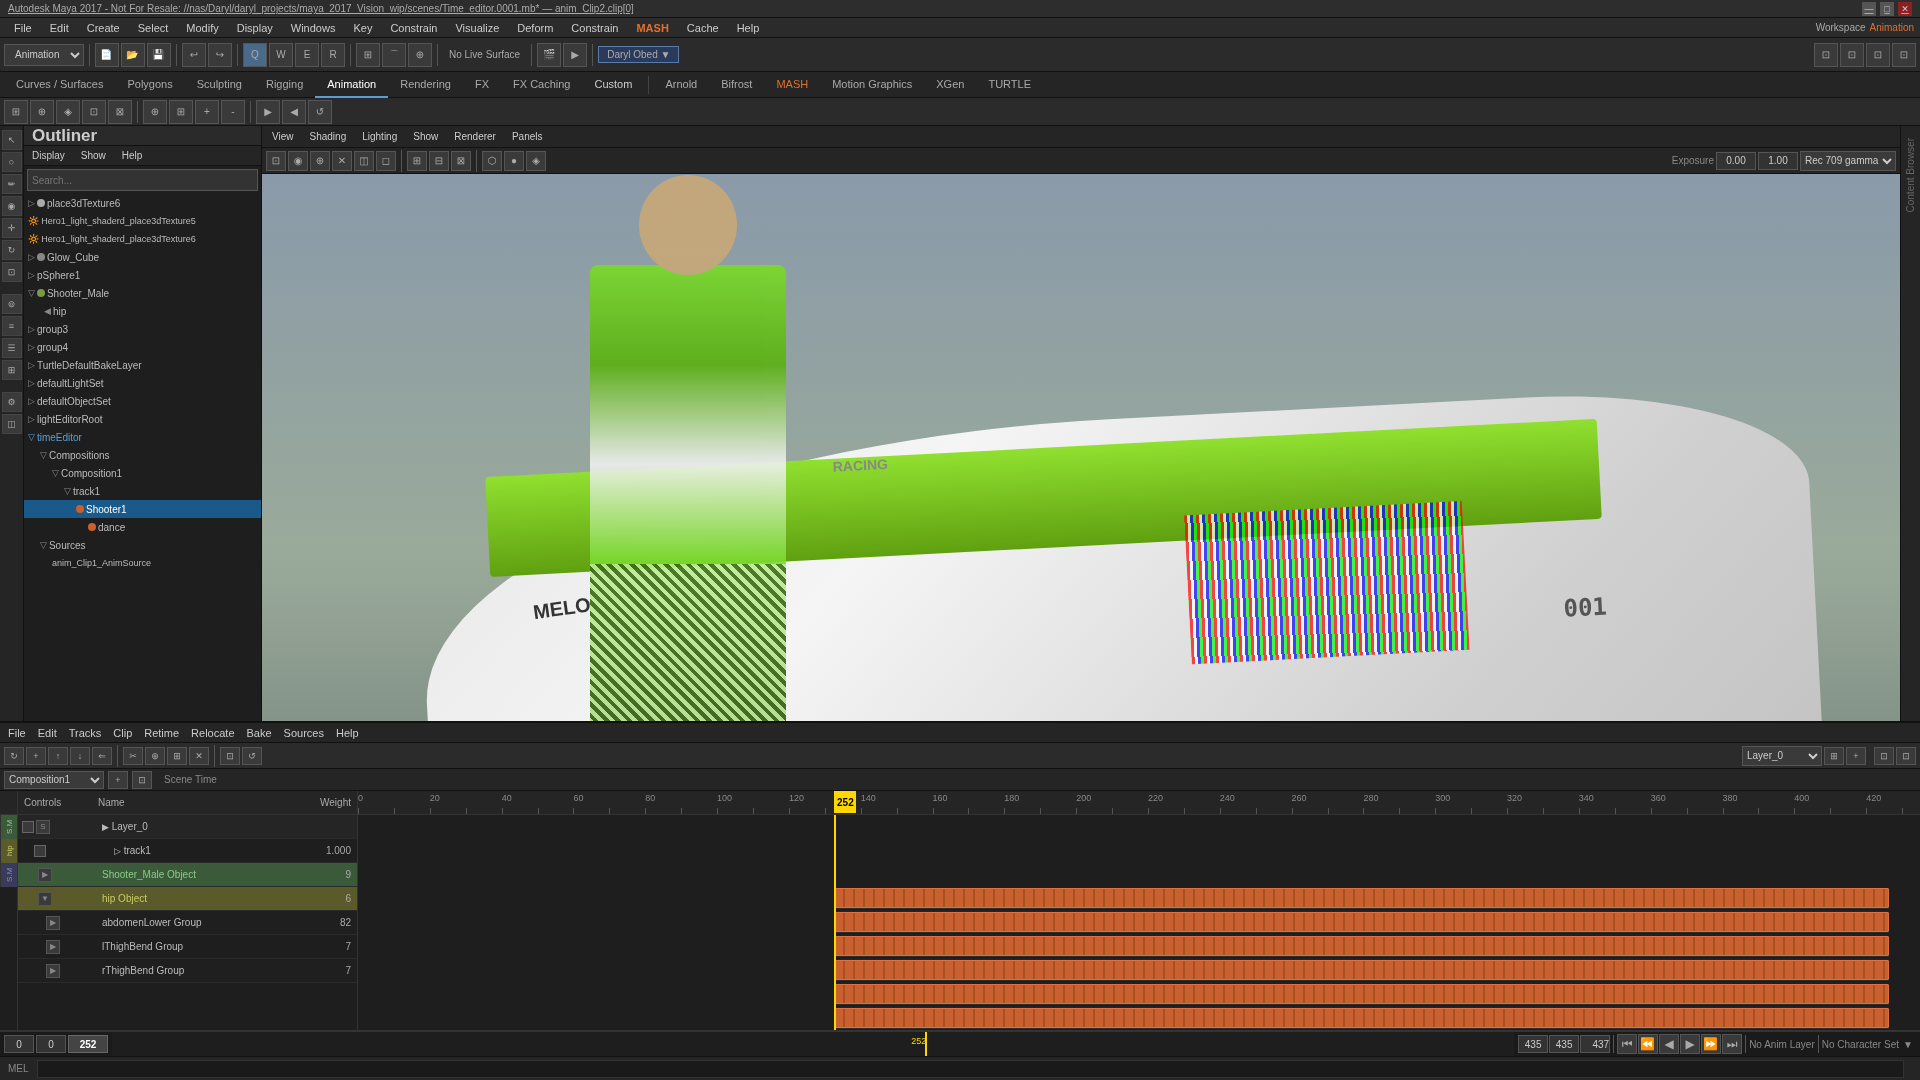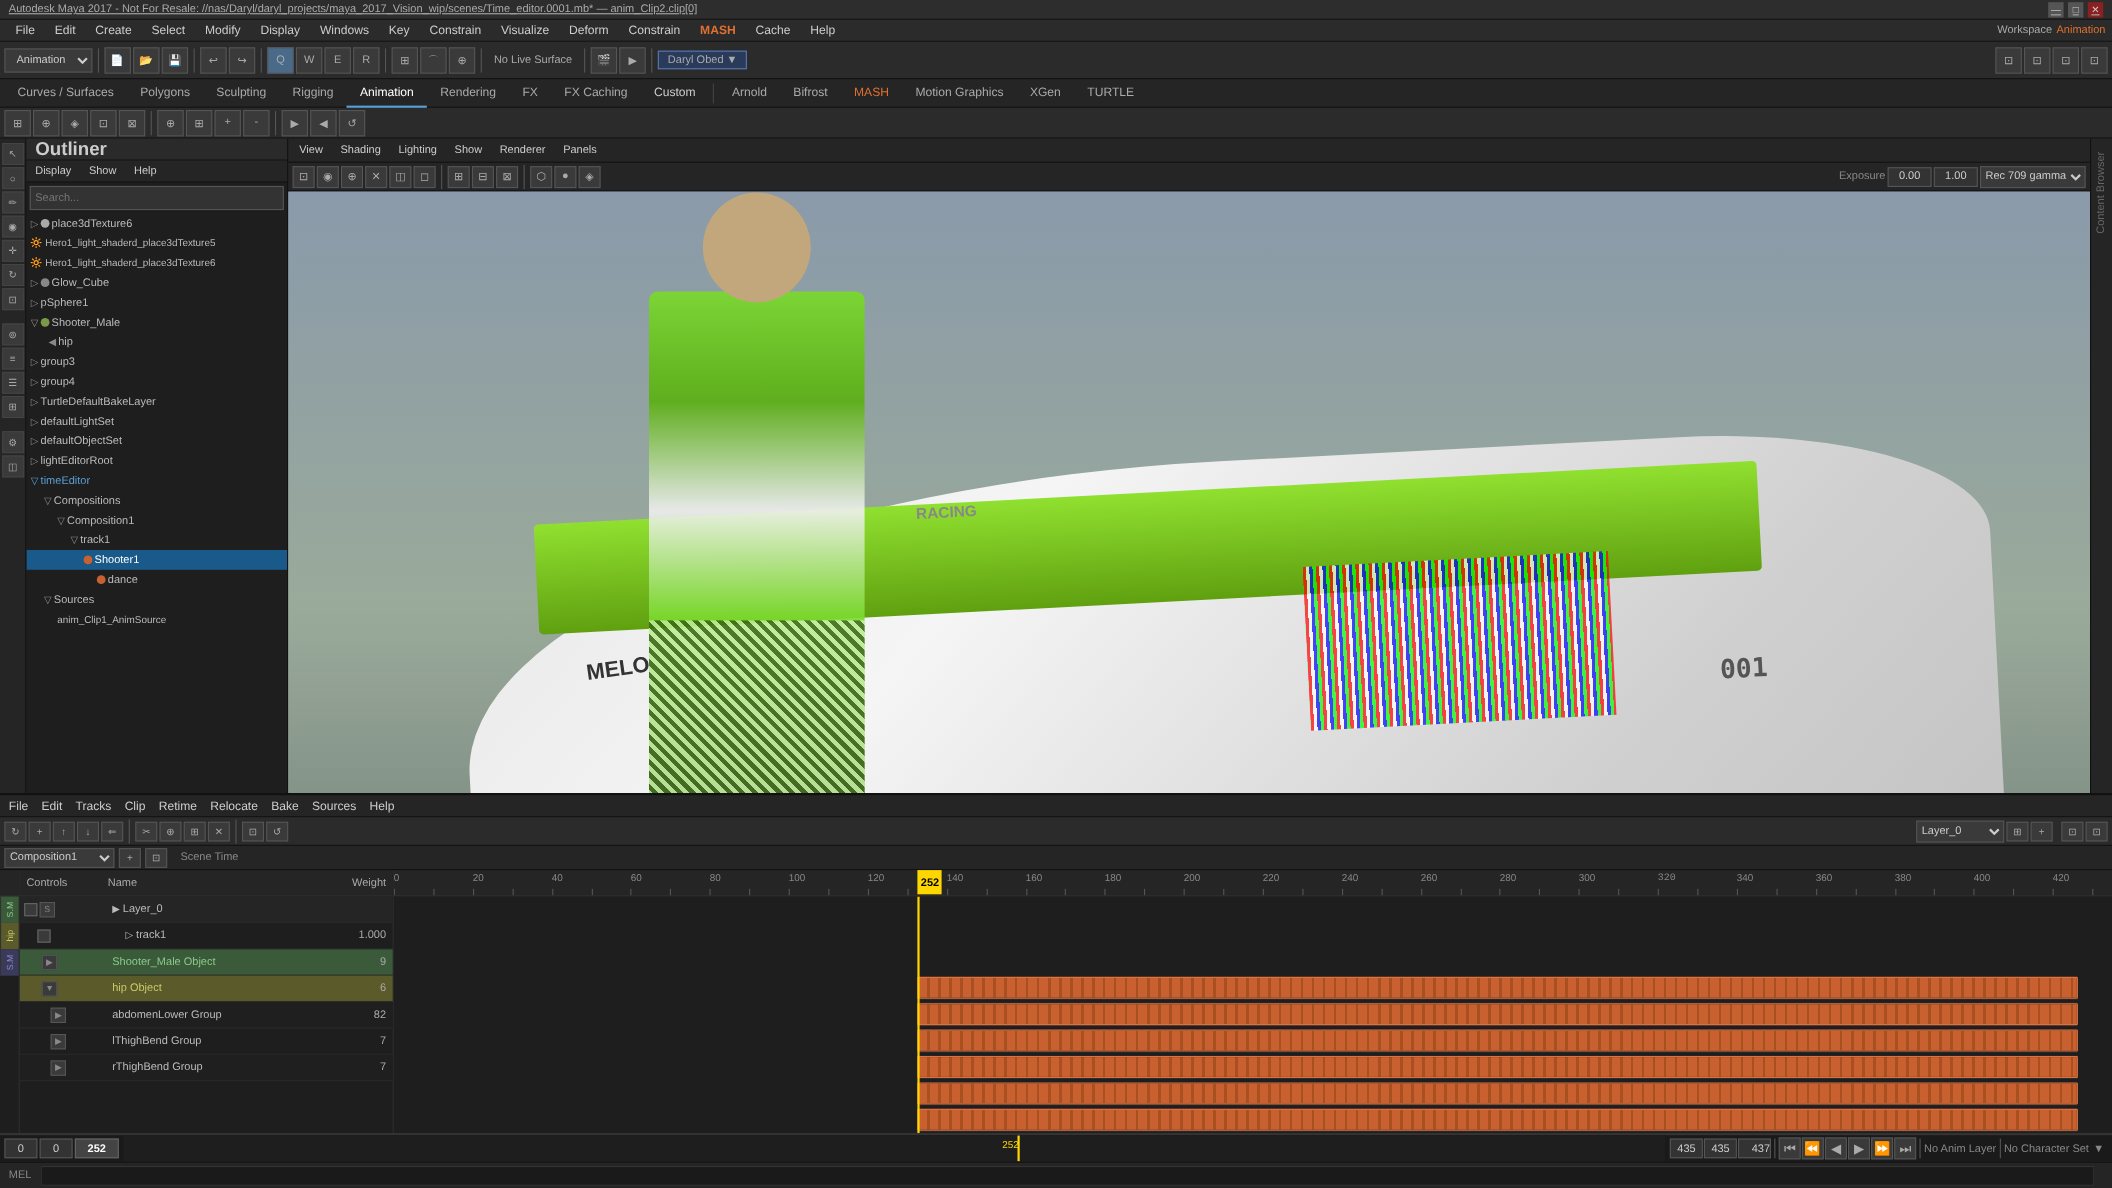--- a/index.html
+++ b/index.html
@@ -1046,21 +1046,21 @@
           <div class="ruler-tick" style="left: 59.7701%; bottom: 0px;"></div>
           <div class="ruler-label" style="left: 59.7701%; top: 2px;">260</div>
           <div class="ruler-tick" style="left: 62.069%; bottom: 0px;"></div>
           <div class="ruler-tick" style="left: 64.3678%; bottom: 0px;"></div>
           <div class="ruler-label" style="left: 64.3678%; top: 2px;">280</div>
           <div class="ruler-tick" style="left: 66.6667%; bottom: 0px;"></div>
           <div class="ruler-tick" style="left: 68.9655%; bottom: 0px;"></div>
           <div class="ruler-label" style="left: 68.9655%; top: 2px;">300</div>
           <div class="ruler-tick" style="left: 71.2644%; bottom: 0px;"></div>
           <div class="ruler-tick" style="left: 73.5632%; bottom: 0px;"></div>
-          <div class="ruler-label" style="left: 73.5632%; top: 2px; font-family: Liberation Mono, monospace;">320</div>
+          <div class="ruler-label" style="left: 73.5632%; top: 2px;">320</div>
           <div class="ruler-tick" style="left: 75.8621%; bottom: 0px;"></div>
           <div class="ruler-tick" style="left: 78.1609%; bottom: 0px;"></div>
           <div class="ruler-label" style="left: 78.1609%; top: 2px;">340</div>
           <div class="ruler-tick" style="left: 80.4598%; bottom: 0px;"></div>
           <div class="ruler-tick" style="left: 82.7586%; bottom: 0px;"></div>
           <div class="ruler-label" style="left: 82.7586%; top: 2px;">360</div>
           <div class="ruler-tick" style="left: 85.0575%; bottom: 0px;"></div>
           <div class="ruler-tick" style="left: 87.3563%; bottom: 0px;"></div>
           <div class="ruler-label" style="left: 87.3563%; top: 2px;">380</div>
           <div class="ruler-tick" style="left: 89.6552%; bottom: 0px;"></div>

